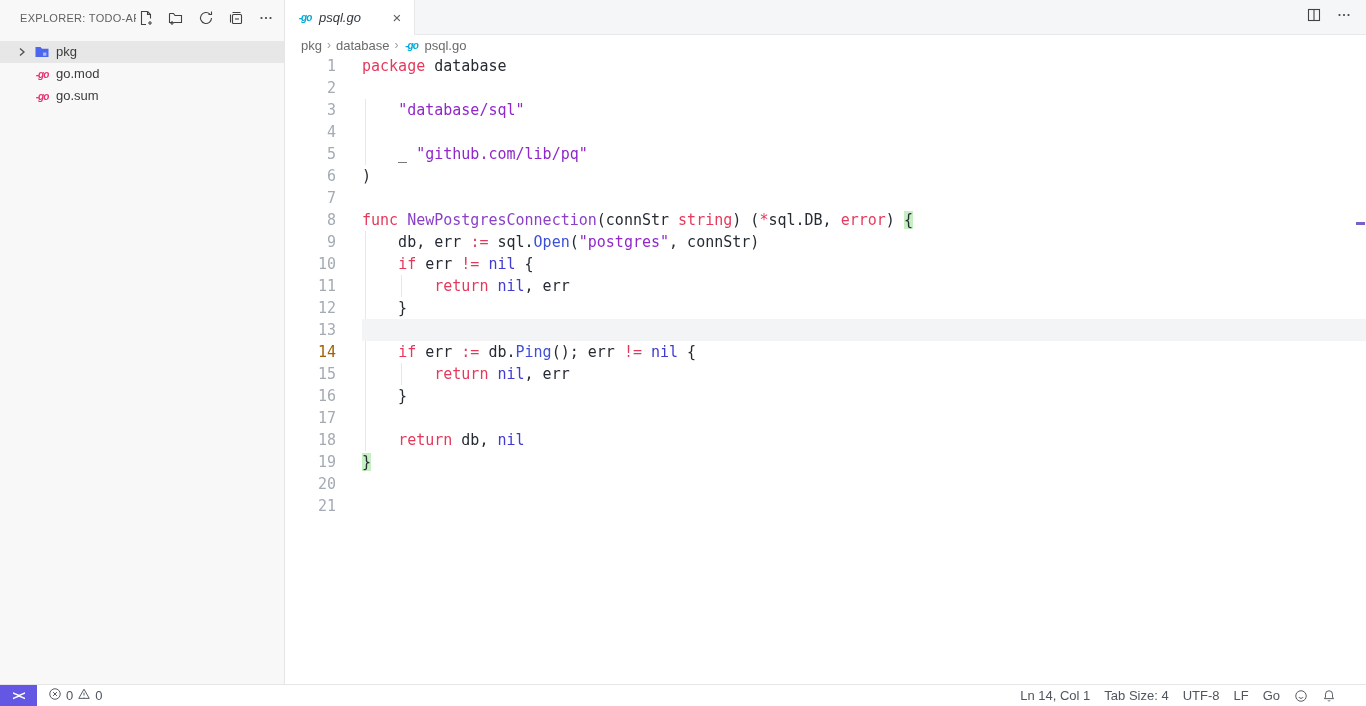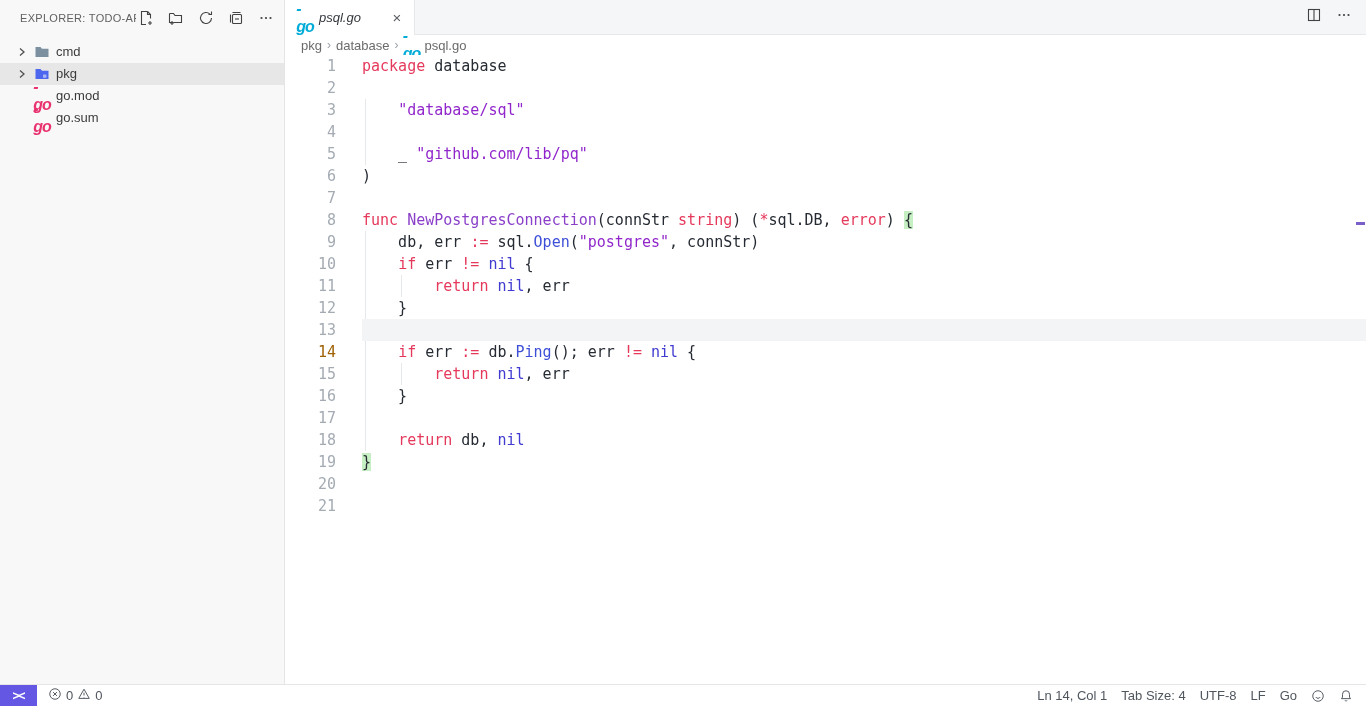--- a/index.html
+++ b/index.html
@@ -21,21 +21,21 @@
   .tree { padding-top:6px; }
   .tree-row { height:22px; display:flex; align-items:center; font-size:13px;
               color:#3b3b3b; cursor:pointer; }
   .tree-row.selected { background:#e7e7e7; }
   .tw { width:16px; height:16px; display:flex; align-items:center; justify-content:center; }
   .chev { margin-left:14px; }
   .chev svg { stroke:#505050; fill:none; stroke-width:1.3; }
   .no-chev { margin-left:14px; }
   .t-icon { margin:0 6px 0 4px; }
   .t-label { line-height:22px; }
-  .go-badge { font-style:italic; font-weight:bold; font-size:16px; letter-spacing:-1px; }
+  .go-badge { font-style:italic; font-weight:bold; font-size:10px; letter-spacing:-1px; }
   .go-badge.pink { color:var(--go-pink); }
   .go-badge.cyan { color:var(--go-cyan); }
 
   
   #editor-col { flex:1; display:flex; flex-direction:column; min-width:0; background:#fff; }
   #tabbar { height:35px; background:#f5f6f7; border-bottom:1px solid #e7e8ea;
             display:flex; align-items:stretch; }
   .tab { width:130px; background:#fff; border-right:1px solid #e7e8ea;
          display:flex; align-items:center; padding:0 8px 0 12px; gap:6px;
          margin-bottom:-1px; cursor:pointer; }
@@ -70,21 +70,21 @@
                    background:#7a5fc9; }
 
   
   #statusbar { height:22px; background:#ffffff; border-top:1px solid #e6e6e6;
                display:flex; align-items:stretch; font-size:13px; color:#50565e; }
   #remote { width:37px; background:var(--accent-remote); color:#fff; display:flex;
             align-items:center; justify-content:center; font-weight:bold; font-size:12px;
             letter-spacing:-1px; cursor:pointer; }
   .sb-item { display:flex; align-items:center; gap:4px; padding:0 7px; cursor:pointer; }
   #problems { margin-left:4px; }
-  #status-right { margin-left:auto; display:flex; align-items:stretch; padding-right:6px; }
+  #status-right { margin-left:auto; display:flex; align-items:stretch; padding-right:23px; }
   .st-icon svg { stroke:#50565e; fill:none; stroke-width:1.1; }
 </style>
 </head>
 <body>
 
 <div id="app">
   <div id="main">
 
     <div id="sidebar">
       <div class="sb-header">
@@ -121,33 +121,20 @@
           <span class="icon-btn">
             <svg width="16" height="16" viewBox="0 0 16 16" style="fill:#424242;stroke:none">
                 <circle cx="3.5" cy="8" r="1.1"></circle>
                 <circle cx="8" cy="8" r="1.1"></circle>
                 <circle cx="12.5" cy="8" r="1.1"></circle>
               </svg>
           </span>
         </span>
       </div>
       <div class="tree" id="file-tree">
-          <div class="tree-row">
-            <span class="tw chev">
-              <svg width="10" height="10" viewBox="0 0 10 10">
-                <path d="M3 1.5L7 5L3 8.5"></path>
-              </svg>
-            </span>
-            <span class="tw t-icon">
-              <svg width="16" height="16" viewBox="0 0 16 16" style="fill:#7d90a0">
-                <path d="M1.5 3h5l1.5 1.8h6.5V13h-13z"></path>
-              </svg>
-            </span>
-            <span class="t-label">cmd</span>
-          </div>
           <div class="tree-row selected">
             <span class="tw chev">
               <svg width="10" height="10" viewBox="0 0 10 10">
                 <path d="M3 1.5L7 5L3 8.5"></path>
               </svg>
             </span>
             <span class="tw t-icon">
               <svg width="16" height="16" viewBox="0 0 16 16" style="fill:#4d66ee">
                 <path d="M1.5 3h5l1.5 1.8h6.5V13h-13z"></path>
                 <rect x="9" y="8.4" width="3.4" height="3.4" rx="0.6" style="fill:#a9b7f7"></rect>

